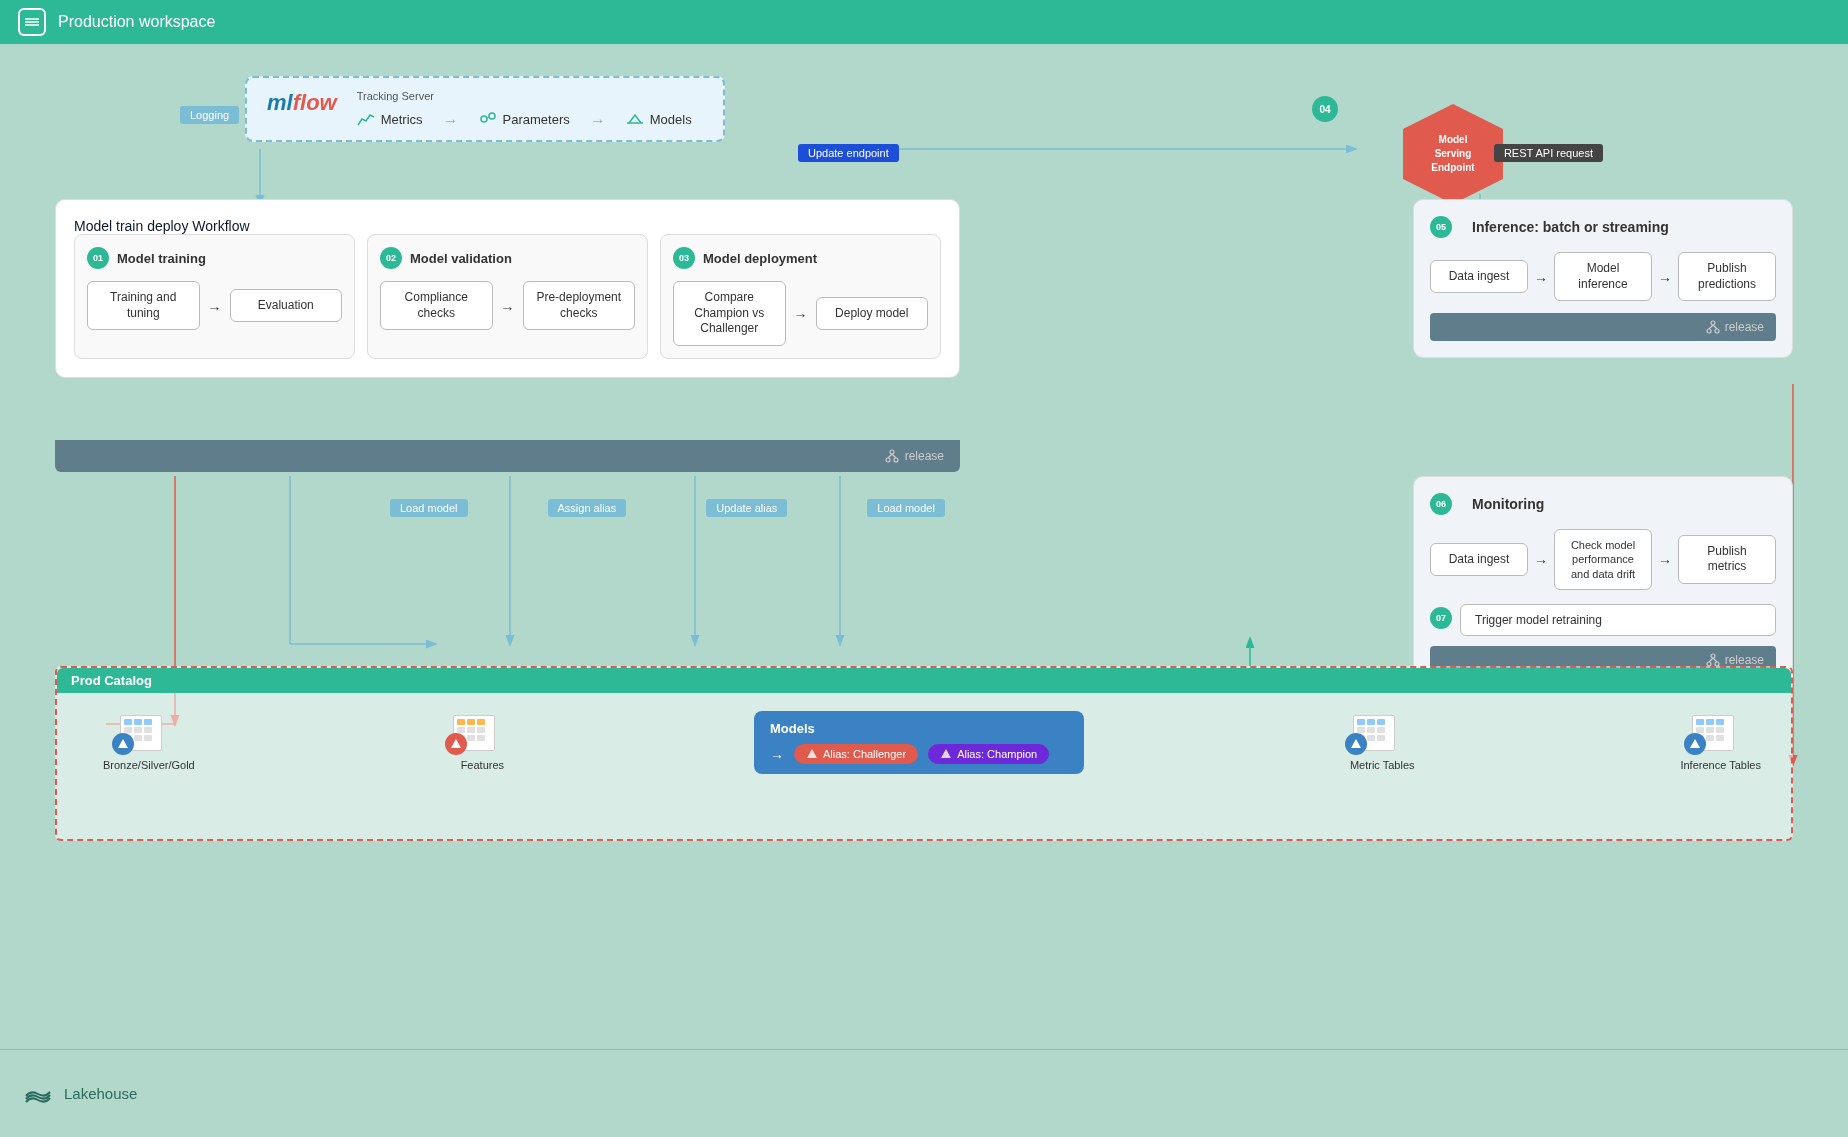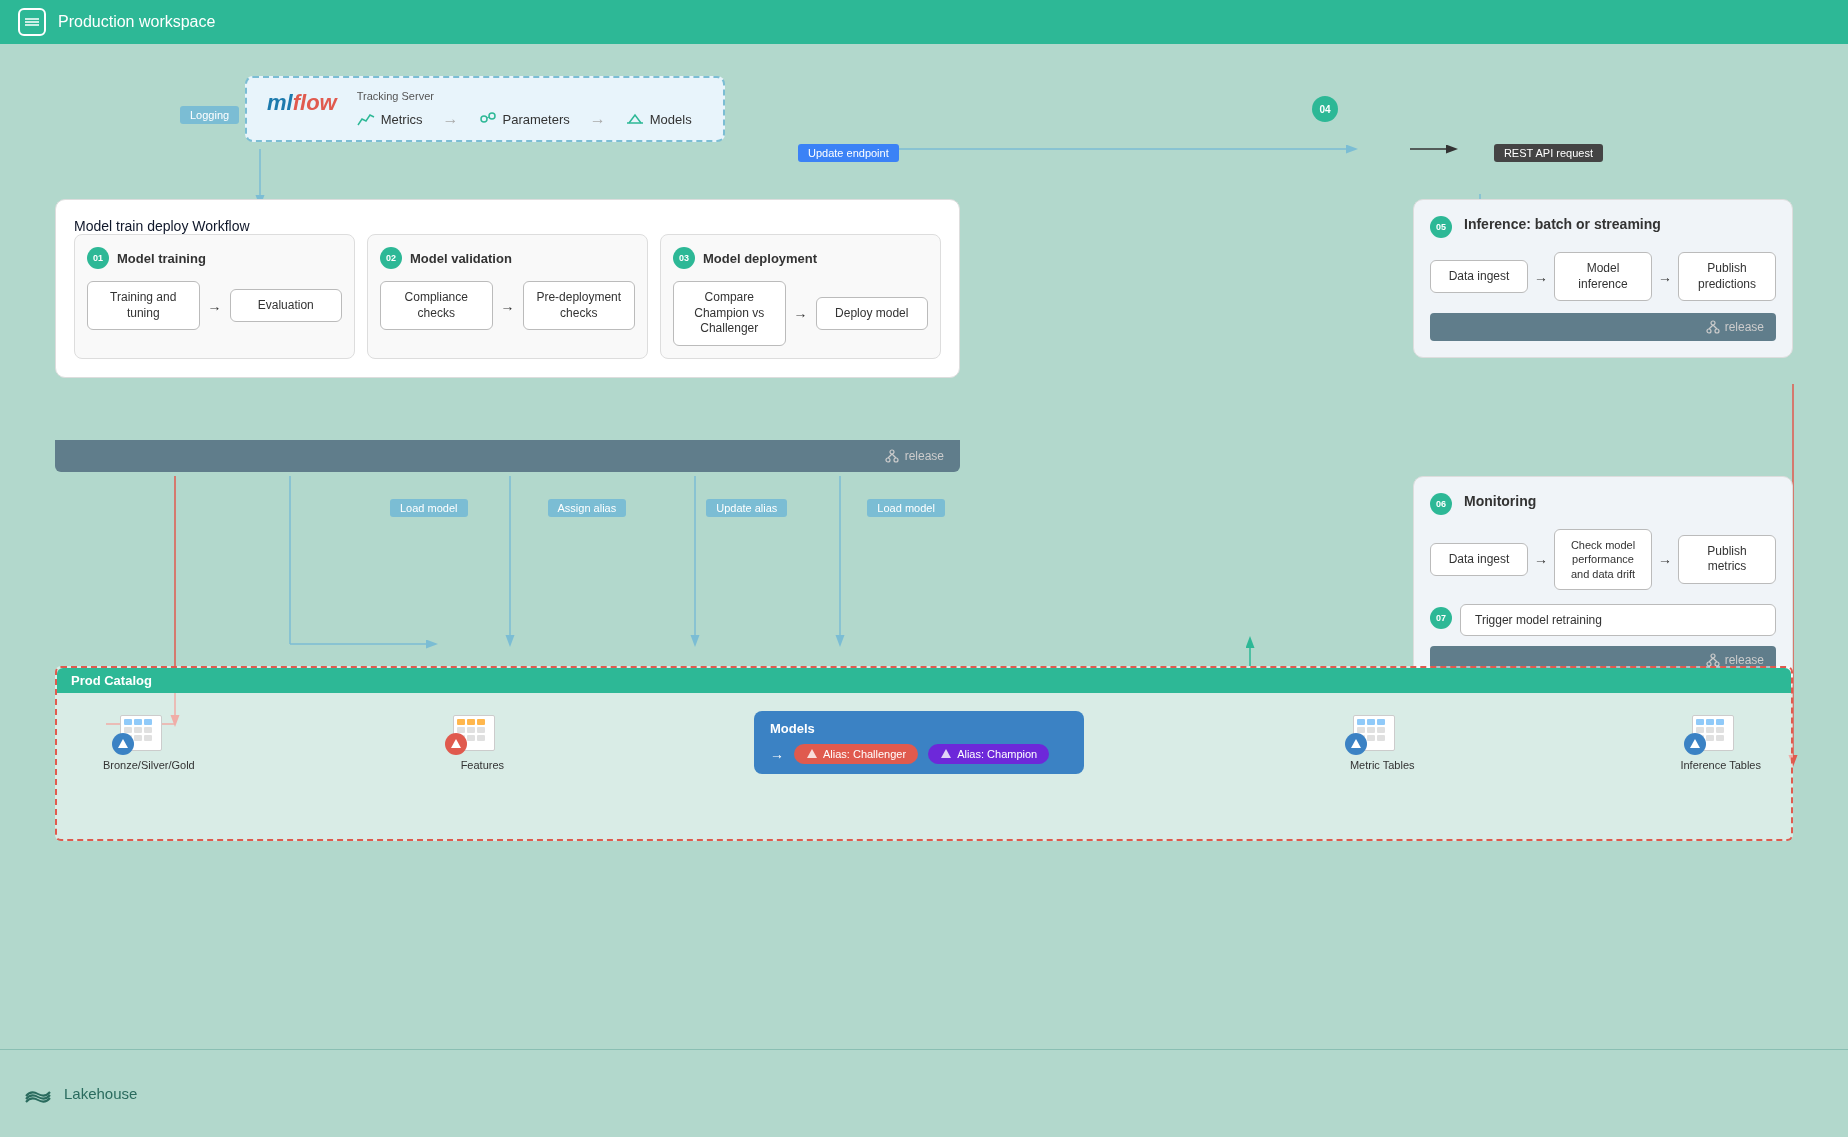--- a/index.html
+++ b/index.html
@@ -79,21 +79,21 @@
       padding: 3px 10px;
       border-radius: 3px;
       font-size: 11px;
     }
 
     
     .update-endpoint-label {
       position: absolute;
       top: 100px;
       left: 798px;
-      background: #3b82f6;
+      background: #1d4ed8;
       color: white;
       padding: 3px 10px;
       border-radius: 3px;
       font-size: 11px;
     }
     .step-badge-04 {
       position: absolute;
       top: 52px;
       right: 510px;
       background: #2db896;
@@ -213,21 +213,22 @@
       top: 155px;
       right: 55px;
       width: 380px;
       background: #f0f4f8;
       border: 1px solid #ddd;
       border-radius: 10px;
       padding: 16px;
     }
     .inference-header {
       display: flex;
-      gap: 12px;
+      align-items: center;
+      gap: 20px;
       margin-bottom: 14px;
     }
     .inference-title {
       font-size: 14px;
       font-weight: 600;
       color: #333;
     }
     .inference-steps {
       display: flex;
       align-items: center;
@@ -543,20 +544,26 @@
   </div>
 
   <div class="logging-label">Logging</div>
 
   <div class="update-endpoint-label">Update endpoint</div>
 
   <div class="step-badge-04">
     <span>04</span>
   </div>
 
+  <div style="position:absolute; top:55px; right:340px; width:110px; height:110px; display:flex; align-items:center; justify-content:center;">
+    <svg width="110" height="110" viewBox="0 0 110 110">
+      <polygon points="55,5 105,30 105,80 55,105 5,80 5,30" fill="#e05a4e"></polygon>
+    </svg>
+    <div style="position:absolute; text-align:center; color:white; font-size:10px; font-weight:700; line-height:1.4;">Model<br>Serving<br>Endpoint</div>
+  </div>
 
   <div class="rest-api-label">REST API request</div>
 
   <div class="workflow-box">
     <div class="workflow-title">Model train deploy Workflow</div>
     <div class="workflow-sections">
 
       <div class="workflow-section">
         <div class="section-header">
           <div class="section-badge">01</div>

